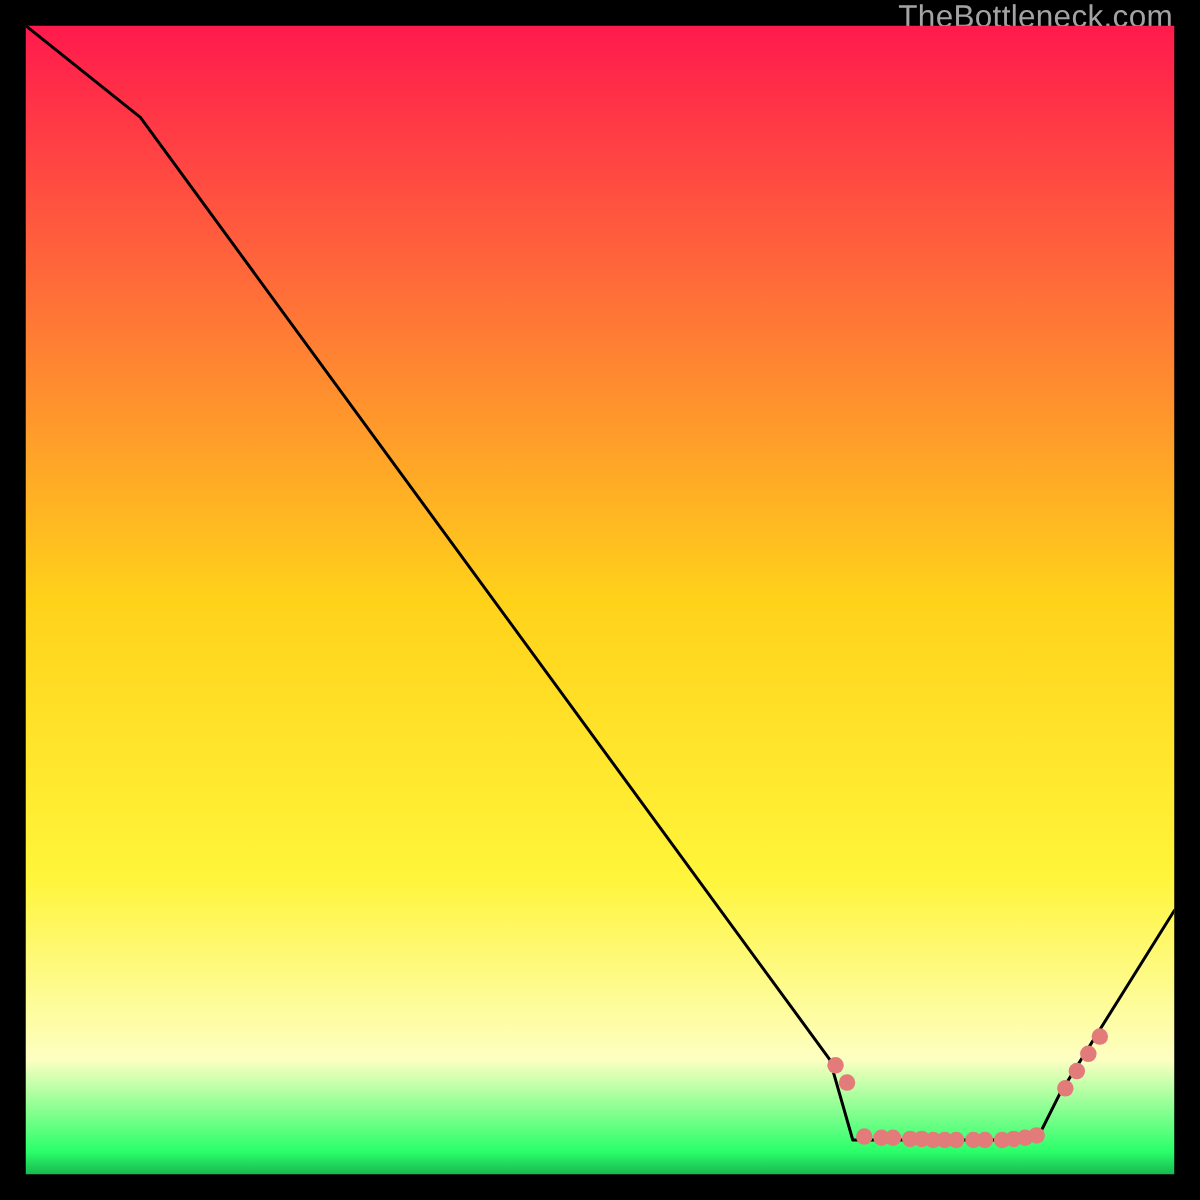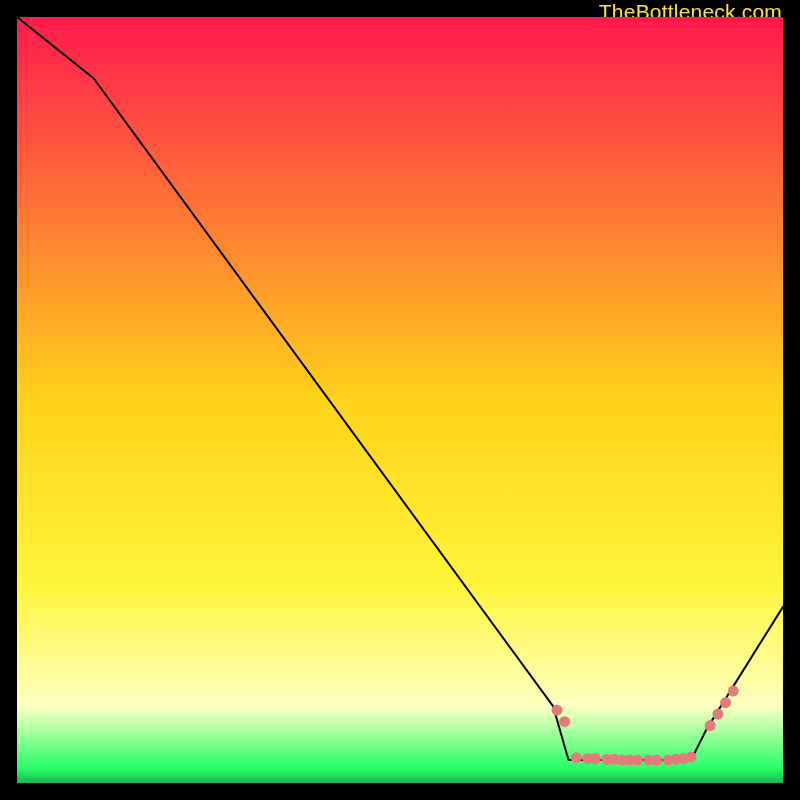--- a/index.html
+++ b/index.html
@@ -21,21 +21,21 @@
     position: absolute;
     left: 17px;
     top: 17px;
     width: 766px;
     height: 766px;
   }
   .watermark {
     position: absolute;
     top: 0px;
     right: 18px;
-    color: #fde047;
+    color: #a3a3a3;
     font-size: 21px;
     letter-spacing: 0.2px;
     font-weight: 500;
   }
 </style>
 </head>
 <body>
 
 <div class="stage">
 

